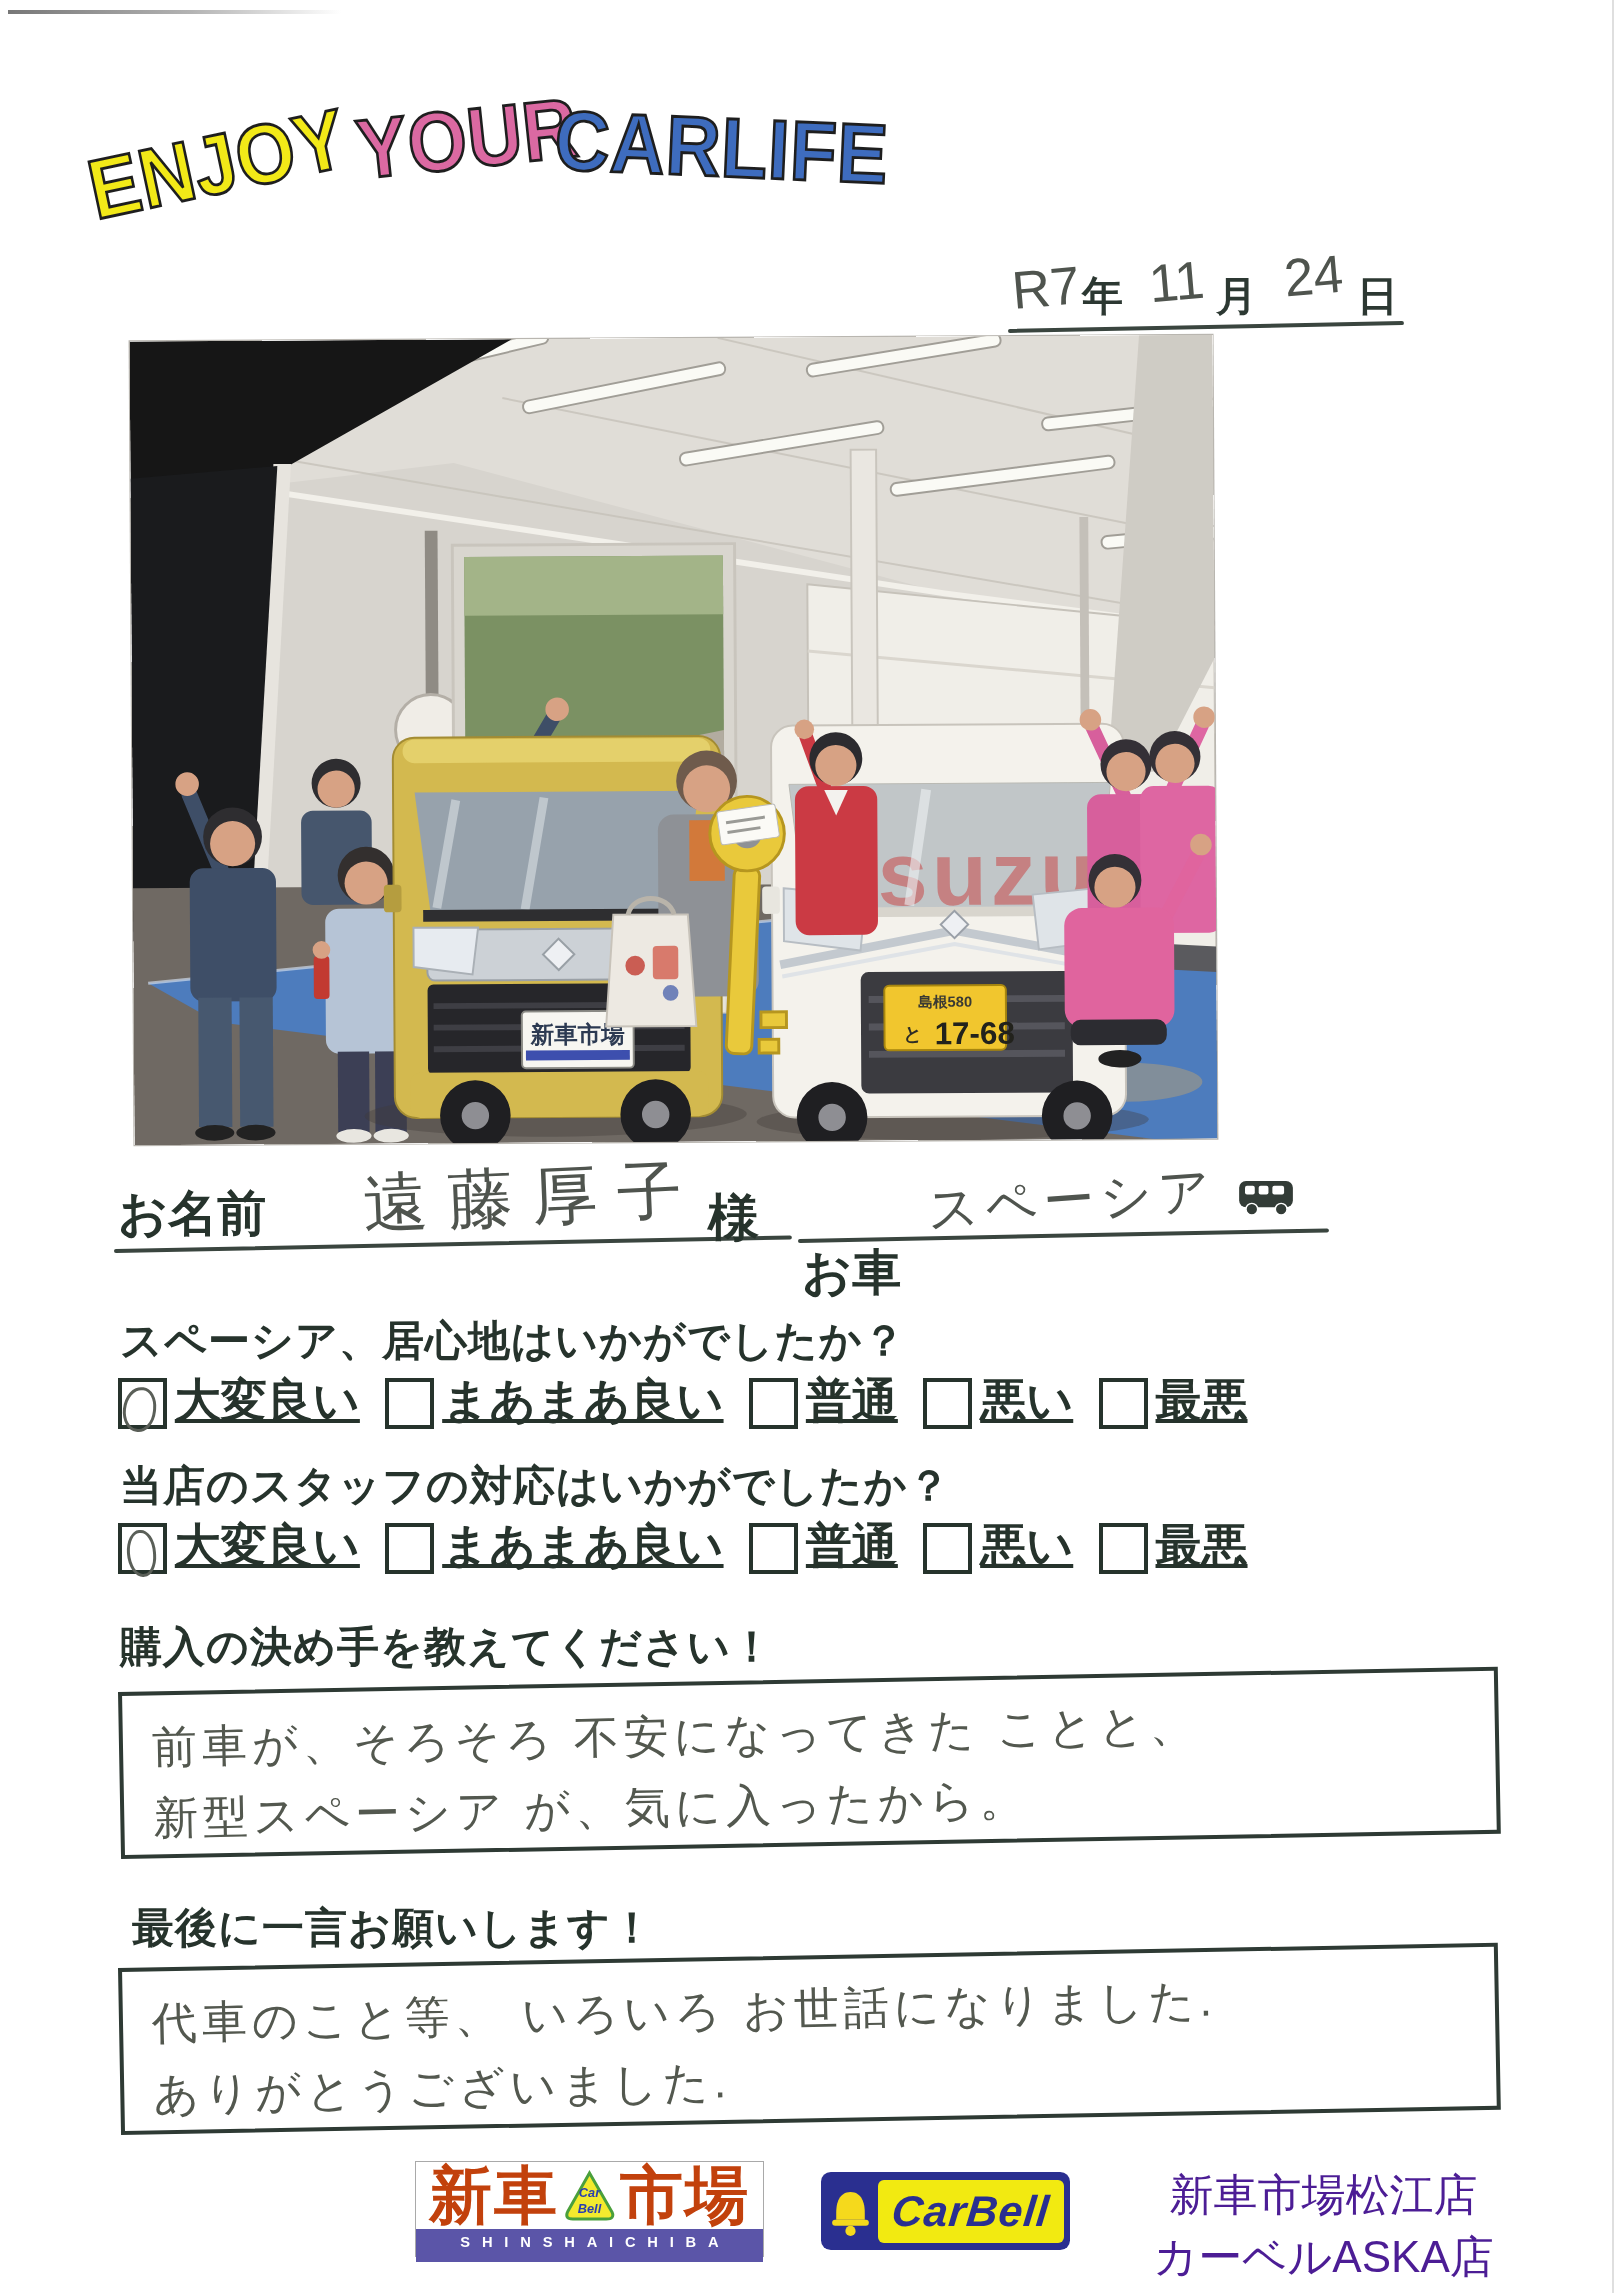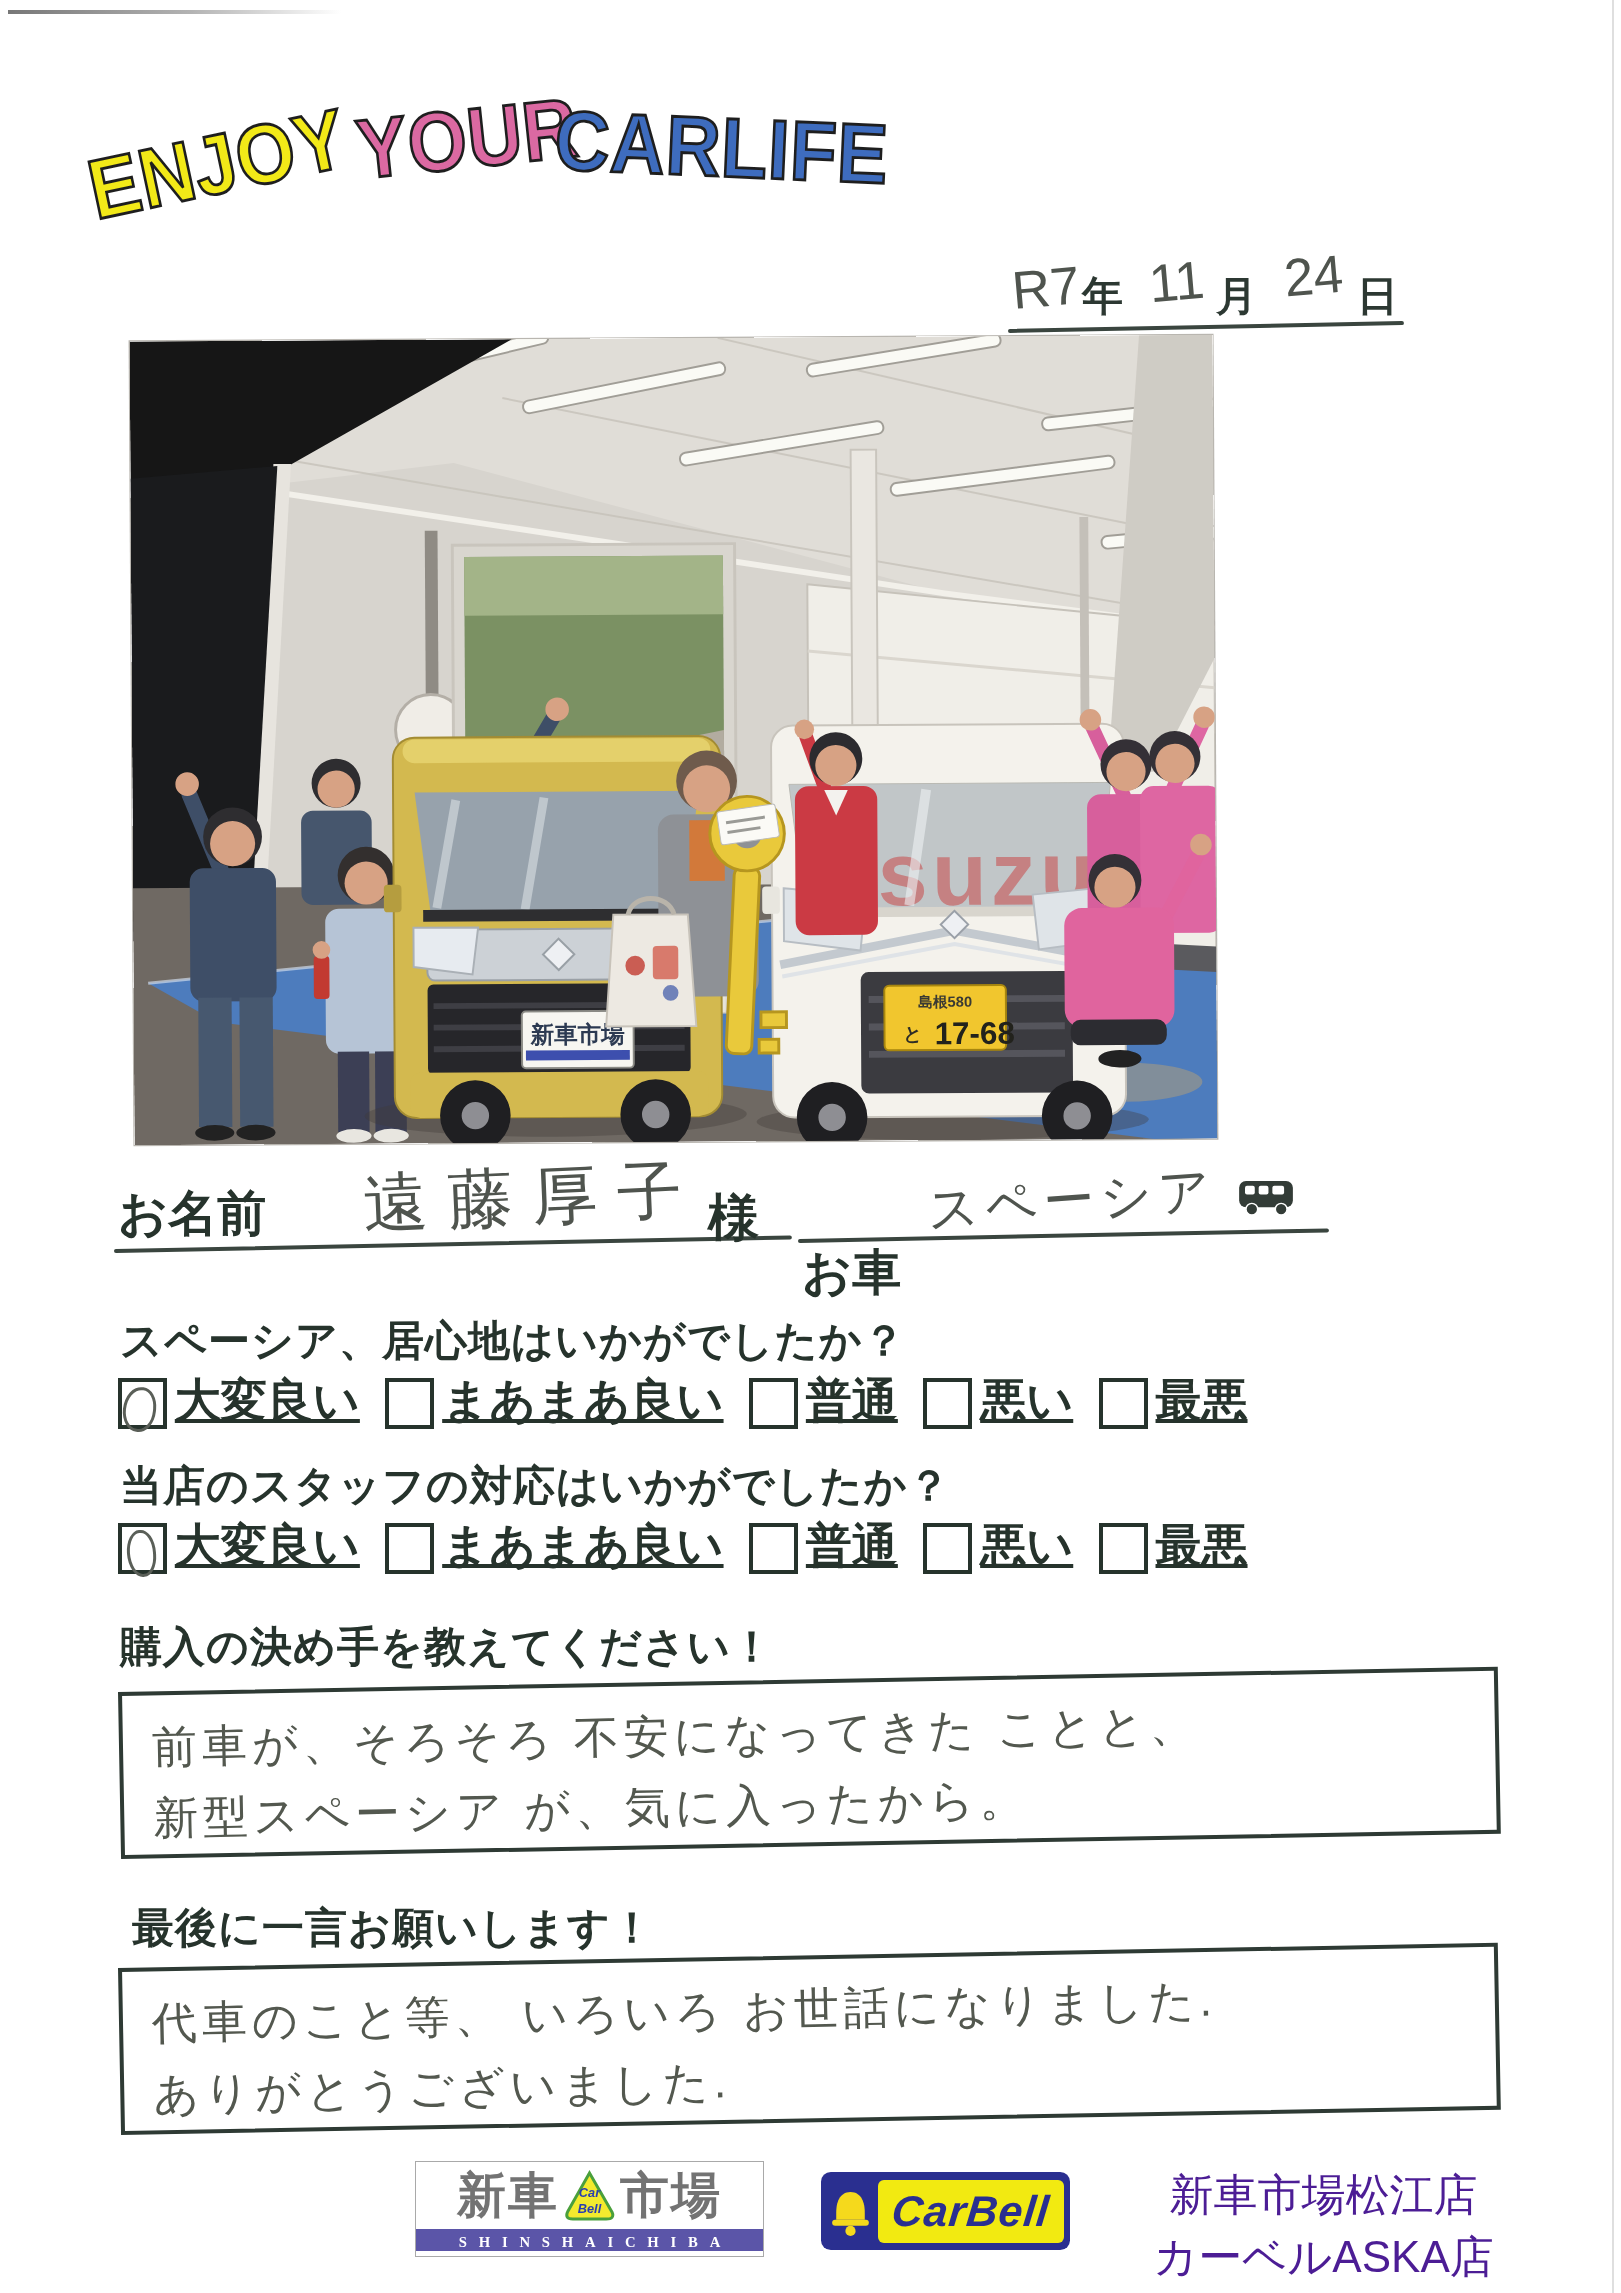--- a/index.html
+++ b/index.html
@@ -54,23 +54,23 @@
   .ansbox{position:absolute;left:118px;width:1380px;height:167px;border:4.9px solid #2e3a34;
           background:#fff;transform:rotate(-1.05deg);transform-origin:left top;
           padding:13.7px 29px;box-sizing:border-box;}
   .hand-line{font-size:45px;line-height:71px;letter-spacing:4.9px;color:#53584f;
              white-space:nowrap;transform:rotate(-0.2deg);}
 
   
   .logo1{position:absolute;left:416px;top:2162px;width:347px;height:94px;background:#fff;
          box-shadow:0 0 0 1px #a9a9a9;}
   .logo1-top{height:67px;display:flex;align-items:center;justify-content:center;gap:3.9px;}
-  .logo1-kanji{font-size:49px;font-weight:900;color:#737373;letter-spacing:2px;text-align:center;}
-  .logo1-band{height:22px;background:#5b55a8;color:#fff;font-size:14.7px;font-weight:700;
-              letter-spacing:11.8px;text-align:center;line-height:27.4px;text-indent:11.8px;font-family:Liberation Serif, serif;}
+  .logo1-kanji{font-size:63px;font-weight:900;color:#c2410c;letter-spacing:2px;text-align:center;}
+  .logo1-band{height:33px;background:#5b55a8;color:#fff;font-size:14.7px;font-weight:700;
+              letter-spacing:11.8px;text-align:center;line-height:27.4px;text-indent:11.8px;}
   .logo2{position:absolute;left:821px;top:2172px;width:249px;height:78px;background:#2a2f90;
          border-radius:9.8px;display:flex;align-items:center;padding:0 5.9px;box-sizing:border-box;}
   .logo2-inner{flex:1;height:63px;background:#f2ea11;border-radius:5.9px;display:flex;
                align-items:center;justify-content:center;margin-left:3.9px;}
   .logo2-word{font-size:43px;font-weight:900;font-style:italic;color:#2a2f90;
               transform:skewX(-6deg);letter-spacing:1px;}
   .store{position:absolute;left:1108px;top:2164px;width:431px;text-align:center;
          font-size:44px;line-height:62px;color:#4c1d95;font-weight:500;}
 </style>
 </head>

